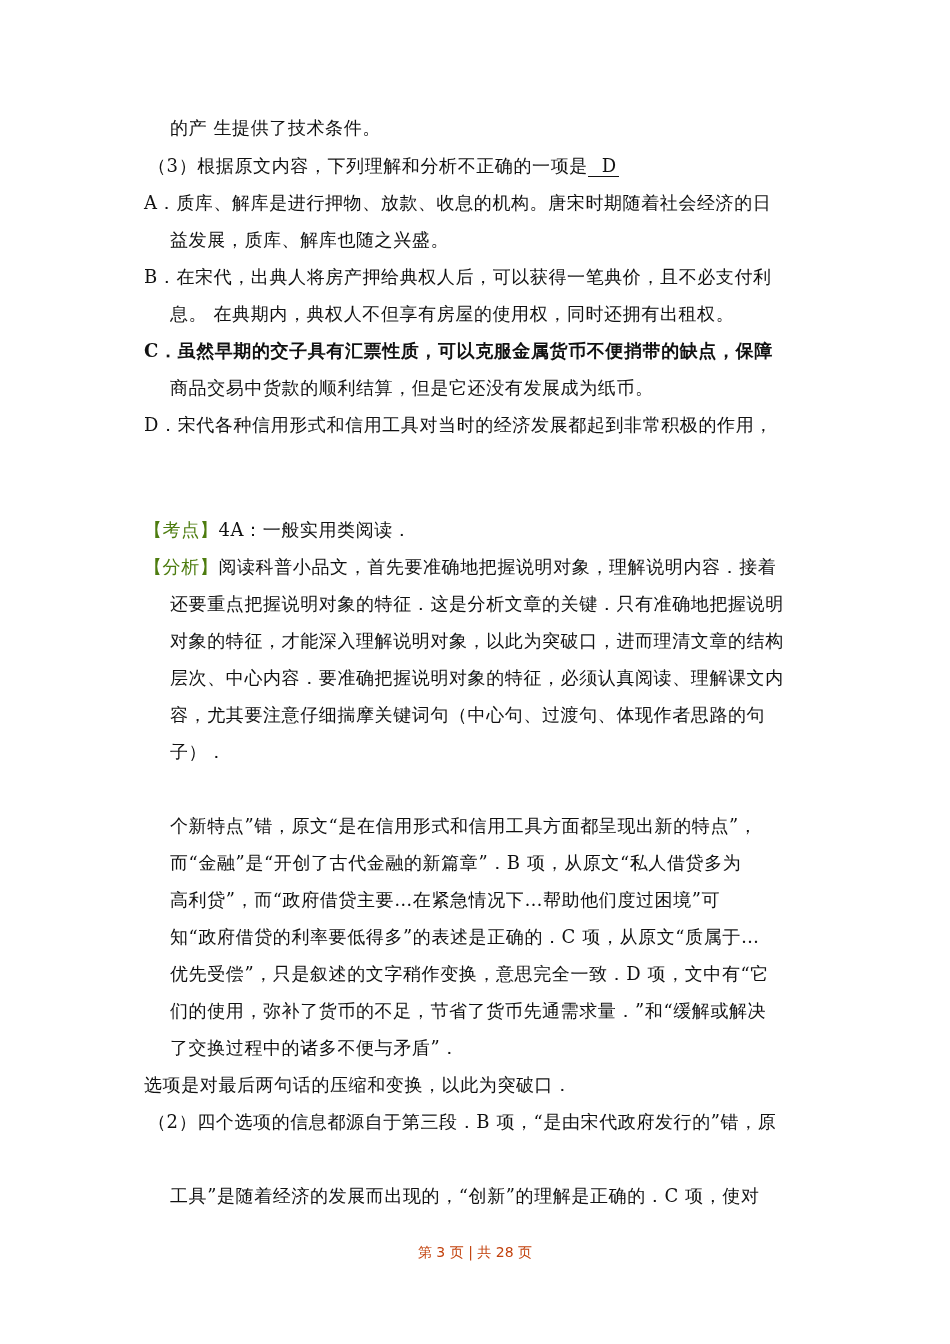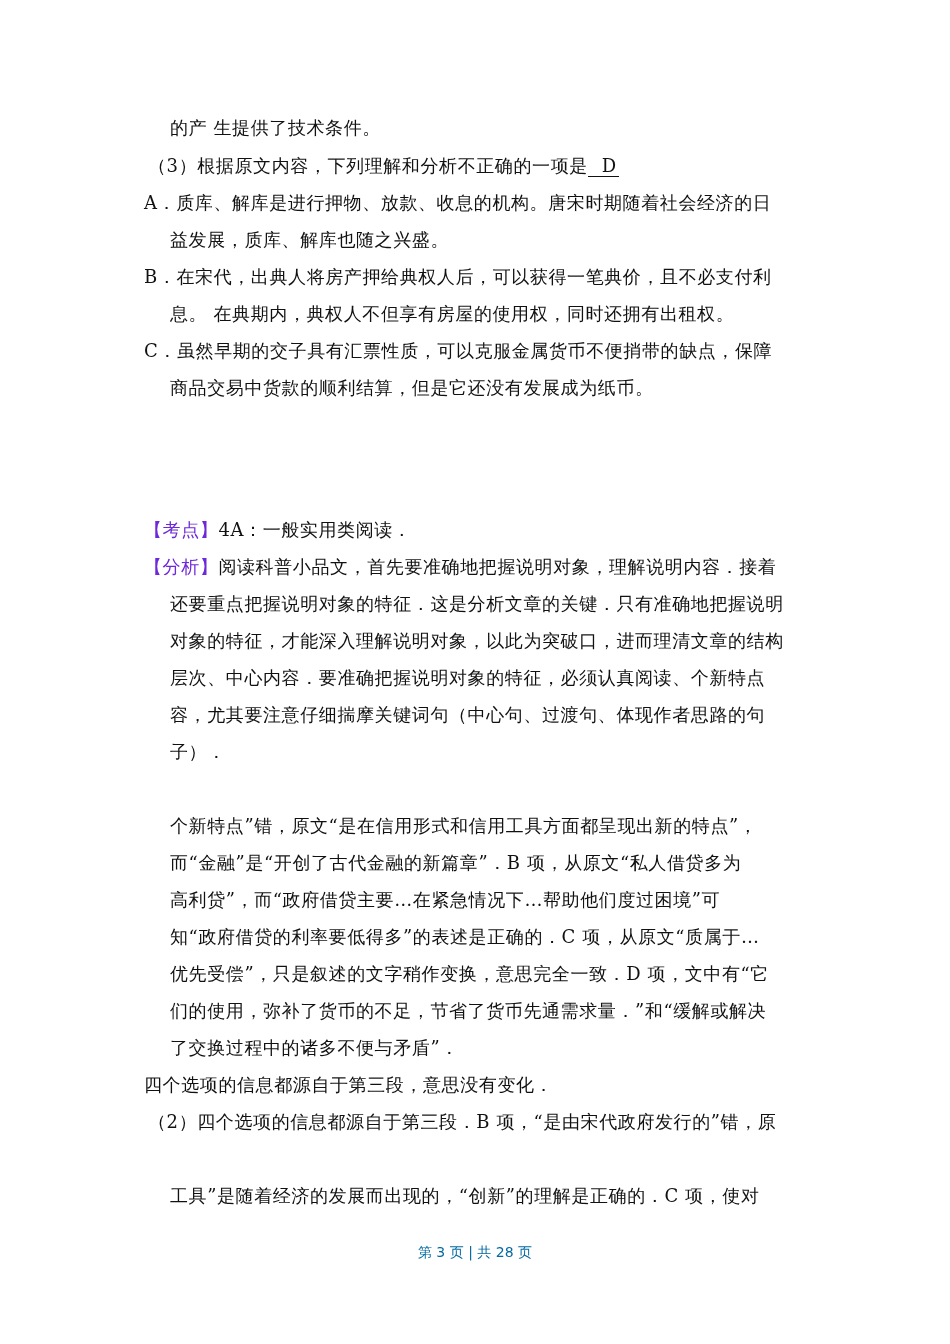--- a/index.html
+++ b/index.html
@@ -33,74 +33,75 @@
     .indent1 { left: 170px; }
     .indent0 { left: 144px; }
     .indent-q { left: 148px; }
     .answer-blank {
       display: inline-block;
       border-bottom: 1.5px solid #111;
       padding: 0 2px 0 14px;
       line-height: 20px;
     }
     .tag {
-      color: #6d28d9;
+      color: #4d7c0f;
     }
     .footer {
       position: absolute;
       top: 1244px;
       left: 0;
       width: 950px;
       text-align: center;
       font-family: "DejaVu Sans", "Liberation Sans", sans-serif;
       font-size: 14px;
-      color: #0369a1;
+      color: #c2410c;
     }
   </style>
 </head>
 <body>
 
 <div class="page">
 
   <div class="line indent1" style="top:116px;">的产 生提供了技术条件。</div>
 
   <div class="line indent-q" style="top:154px;">
     <span>（3）根据原文内容，下列理解和分析不正确的一项是</span><span class="answer-blank">D</span>
   </div>
 
   <div class="line indent0" style="top:191px;">A．质库、解库是进行押物、放款、收息的机构。唐宋时期随着社会经济的日</div>
   <div class="line indent1" style="top:228px;">益发展，质库、解库也随之兴盛。</div>
 
   <div class="line indent0" style="top:265px;">B．在宋代，出典人将房产押给典权人后，可以获得一笔典价，且不必支付利</div>
   <div class="line indent1" style="top:302px;">息。 在典期内，典权人不但享有房屋的使用权，同时还拥有出租权。</div>
 
-  <div class="line indent0" style="top:339px;">C．虽然早期的交子具有汇票性质，可以克服金属货币不便捎带的缺点，保障</div>
+  <div class="line indent0" style="top:339px;font-weight:bold;">C．虽然早期的交子具有汇票性质，可以克服金属货币不便捎带的缺点，保障</div>
   <div class="line indent1" style="top:376px;">商品交易中货款的顺利结算，但是它还没有发展成为纸币。</div>
 
+  <div class="line indent0" style="top:413px;">D．宋代各种信用形式和信用工具对当时的经济发展都起到非常积极的作用，</div>
 
   <div class="line indent0" style="top:518px;">
     <span class="tag">【考点】</span><span>4A：一般实用类阅读．</span>
   </div>
 
   <div class="line indent1" style="top:592px;">还要重点把握说明对象的特征．这是分析文章的关键．只有准确地把握说明</div>
   <div class="line indent0" style="top:555px;">
     <span class="tag">【分析】</span><span>阅读科普小品文，首先要准确地把握说明对象，理解说明内容．接着</span>
   </div>
   <div class="line indent1" style="top:629px;">对象的特征，才能深入理解说明对象，以此为突破口，进而理清文章的结构</div>
-  <div class="line indent1" style="top:666px;">层次、中心内容．要准确把握说明对象的特征，必须认真阅读、个新特点</div>
+  <div class="line indent1" style="top:666px;">层次、中心内容．要准确把握说明对象的特征，必须认真阅读、理解课文内</div>
   <div class="line indent1" style="top:703px;">容，尤其要注意仔细揣摩关键词句（中心句、过渡句、体现作者思路的句</div>
   <div class="line indent1" style="top:740px;">子）．</div>
 
   <div class="line indent1" style="top:814px;">个新特点”错，原文“是在信用形式和信用工具方面都呈现出新的特点”，</div>
   <div class="line indent1" style="top:851px;">而“金融”是“开创了古代金融的新篇章”．B 项，从原文“私人借贷多为</div>
   <div class="line indent1" style="top:888px;">高利贷”，而“政府借贷主要…在紧急情况下…帮助他们度过困境”可</div>
   <div class="line indent1" style="top:925px;">知“政府借贷的利率要低得多”的表述是正确的．C 项，从原文“质属于…</div>
   <div class="line indent1" style="top:962px;">优先受偿”，只是叙述的文字稍作变换，意思完全一致．D 项，文中有“它</div>
   <div class="line indent1" style="top:999px;">们的使用，弥补了货币的不足，节省了货币先通需求量．”和“缓解或解决</div>
   <div class="line indent1" style="top:1036px;">了交换过程中的诸多不便与矛盾”．</div>
 
-  <div class="line indent0" style="top:1073px;">四个选项的信息都源自于第三段，意思没有变化．</div>
+  <div class="line indent0" style="top:1073px;">选项是对最后两句话的压缩和变换，以此为突破口．</div>
 
   <div class="line indent-q" style="top:1110px;">（2）四个选项的信息都源自于第三段．B 项，“是由宋代政府发行的”错，原</div>
   <div class="line indent1" style="top:1184px;">工具”是随着经济的发展而出现的，“创新”的理解是正确的．C 项，使对</div>
 
   <div class="footer">第 3 页 | 共 28 页</div>
 </div>
 
 </body></html>

